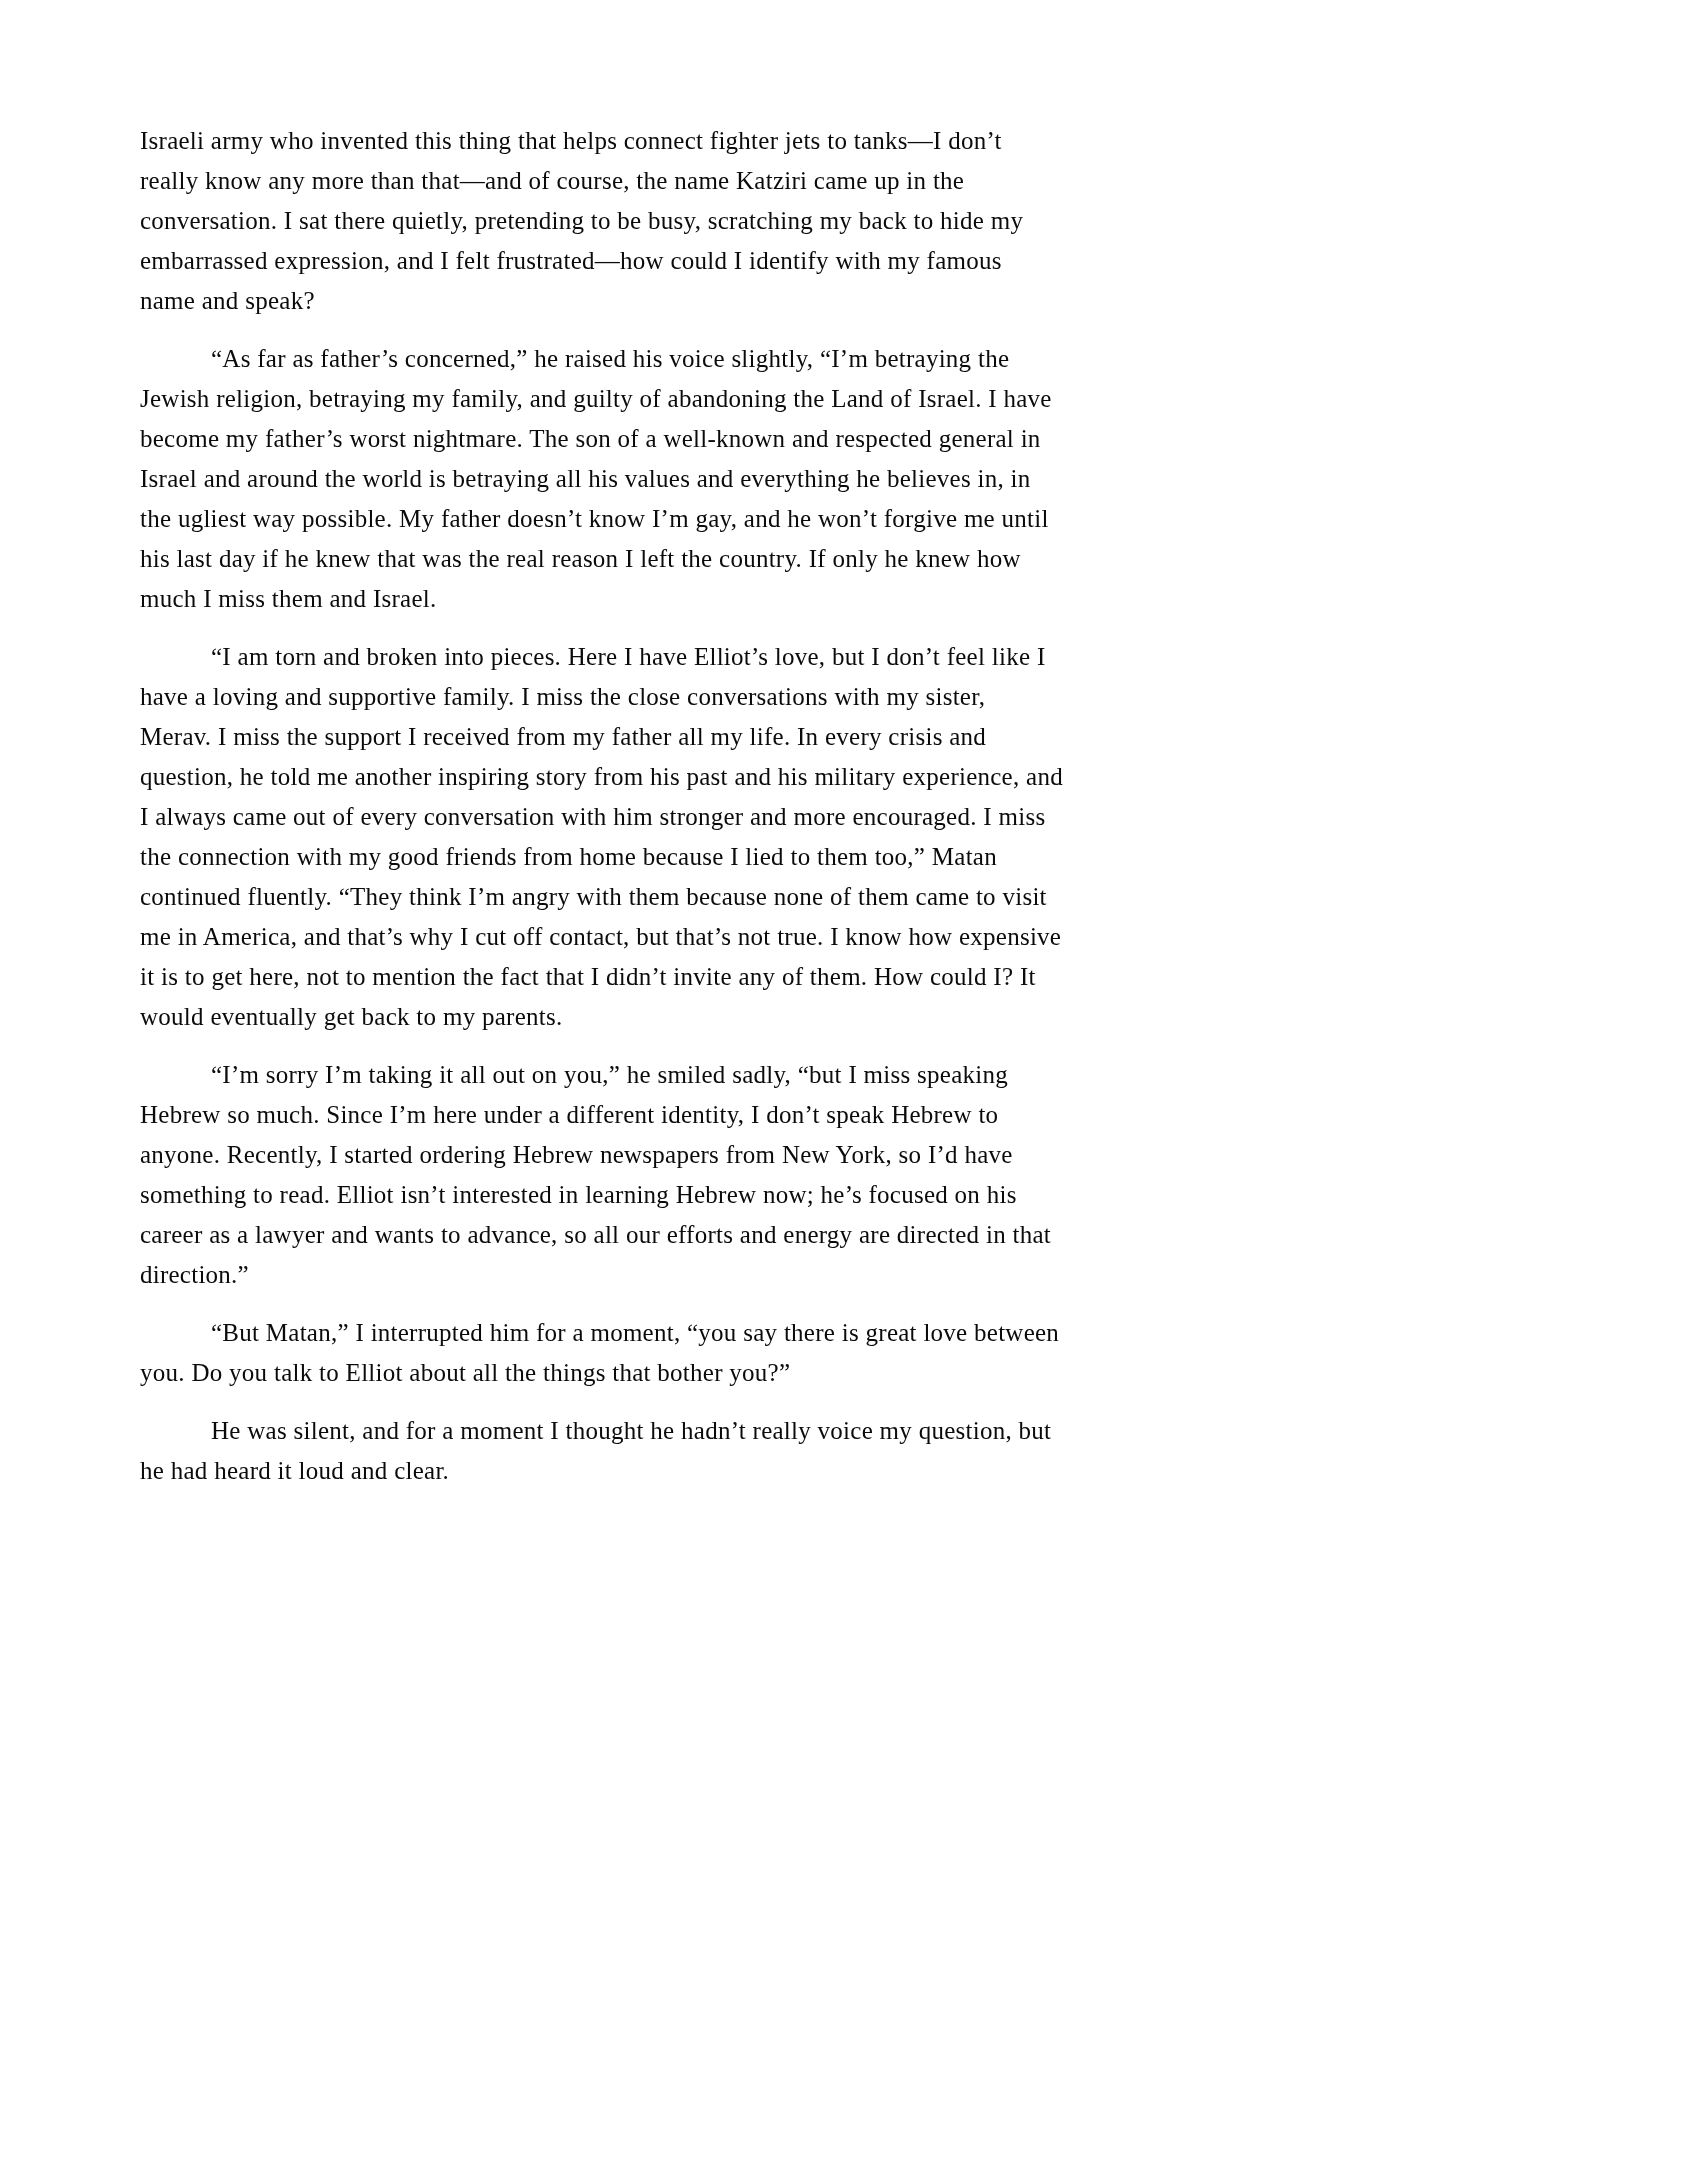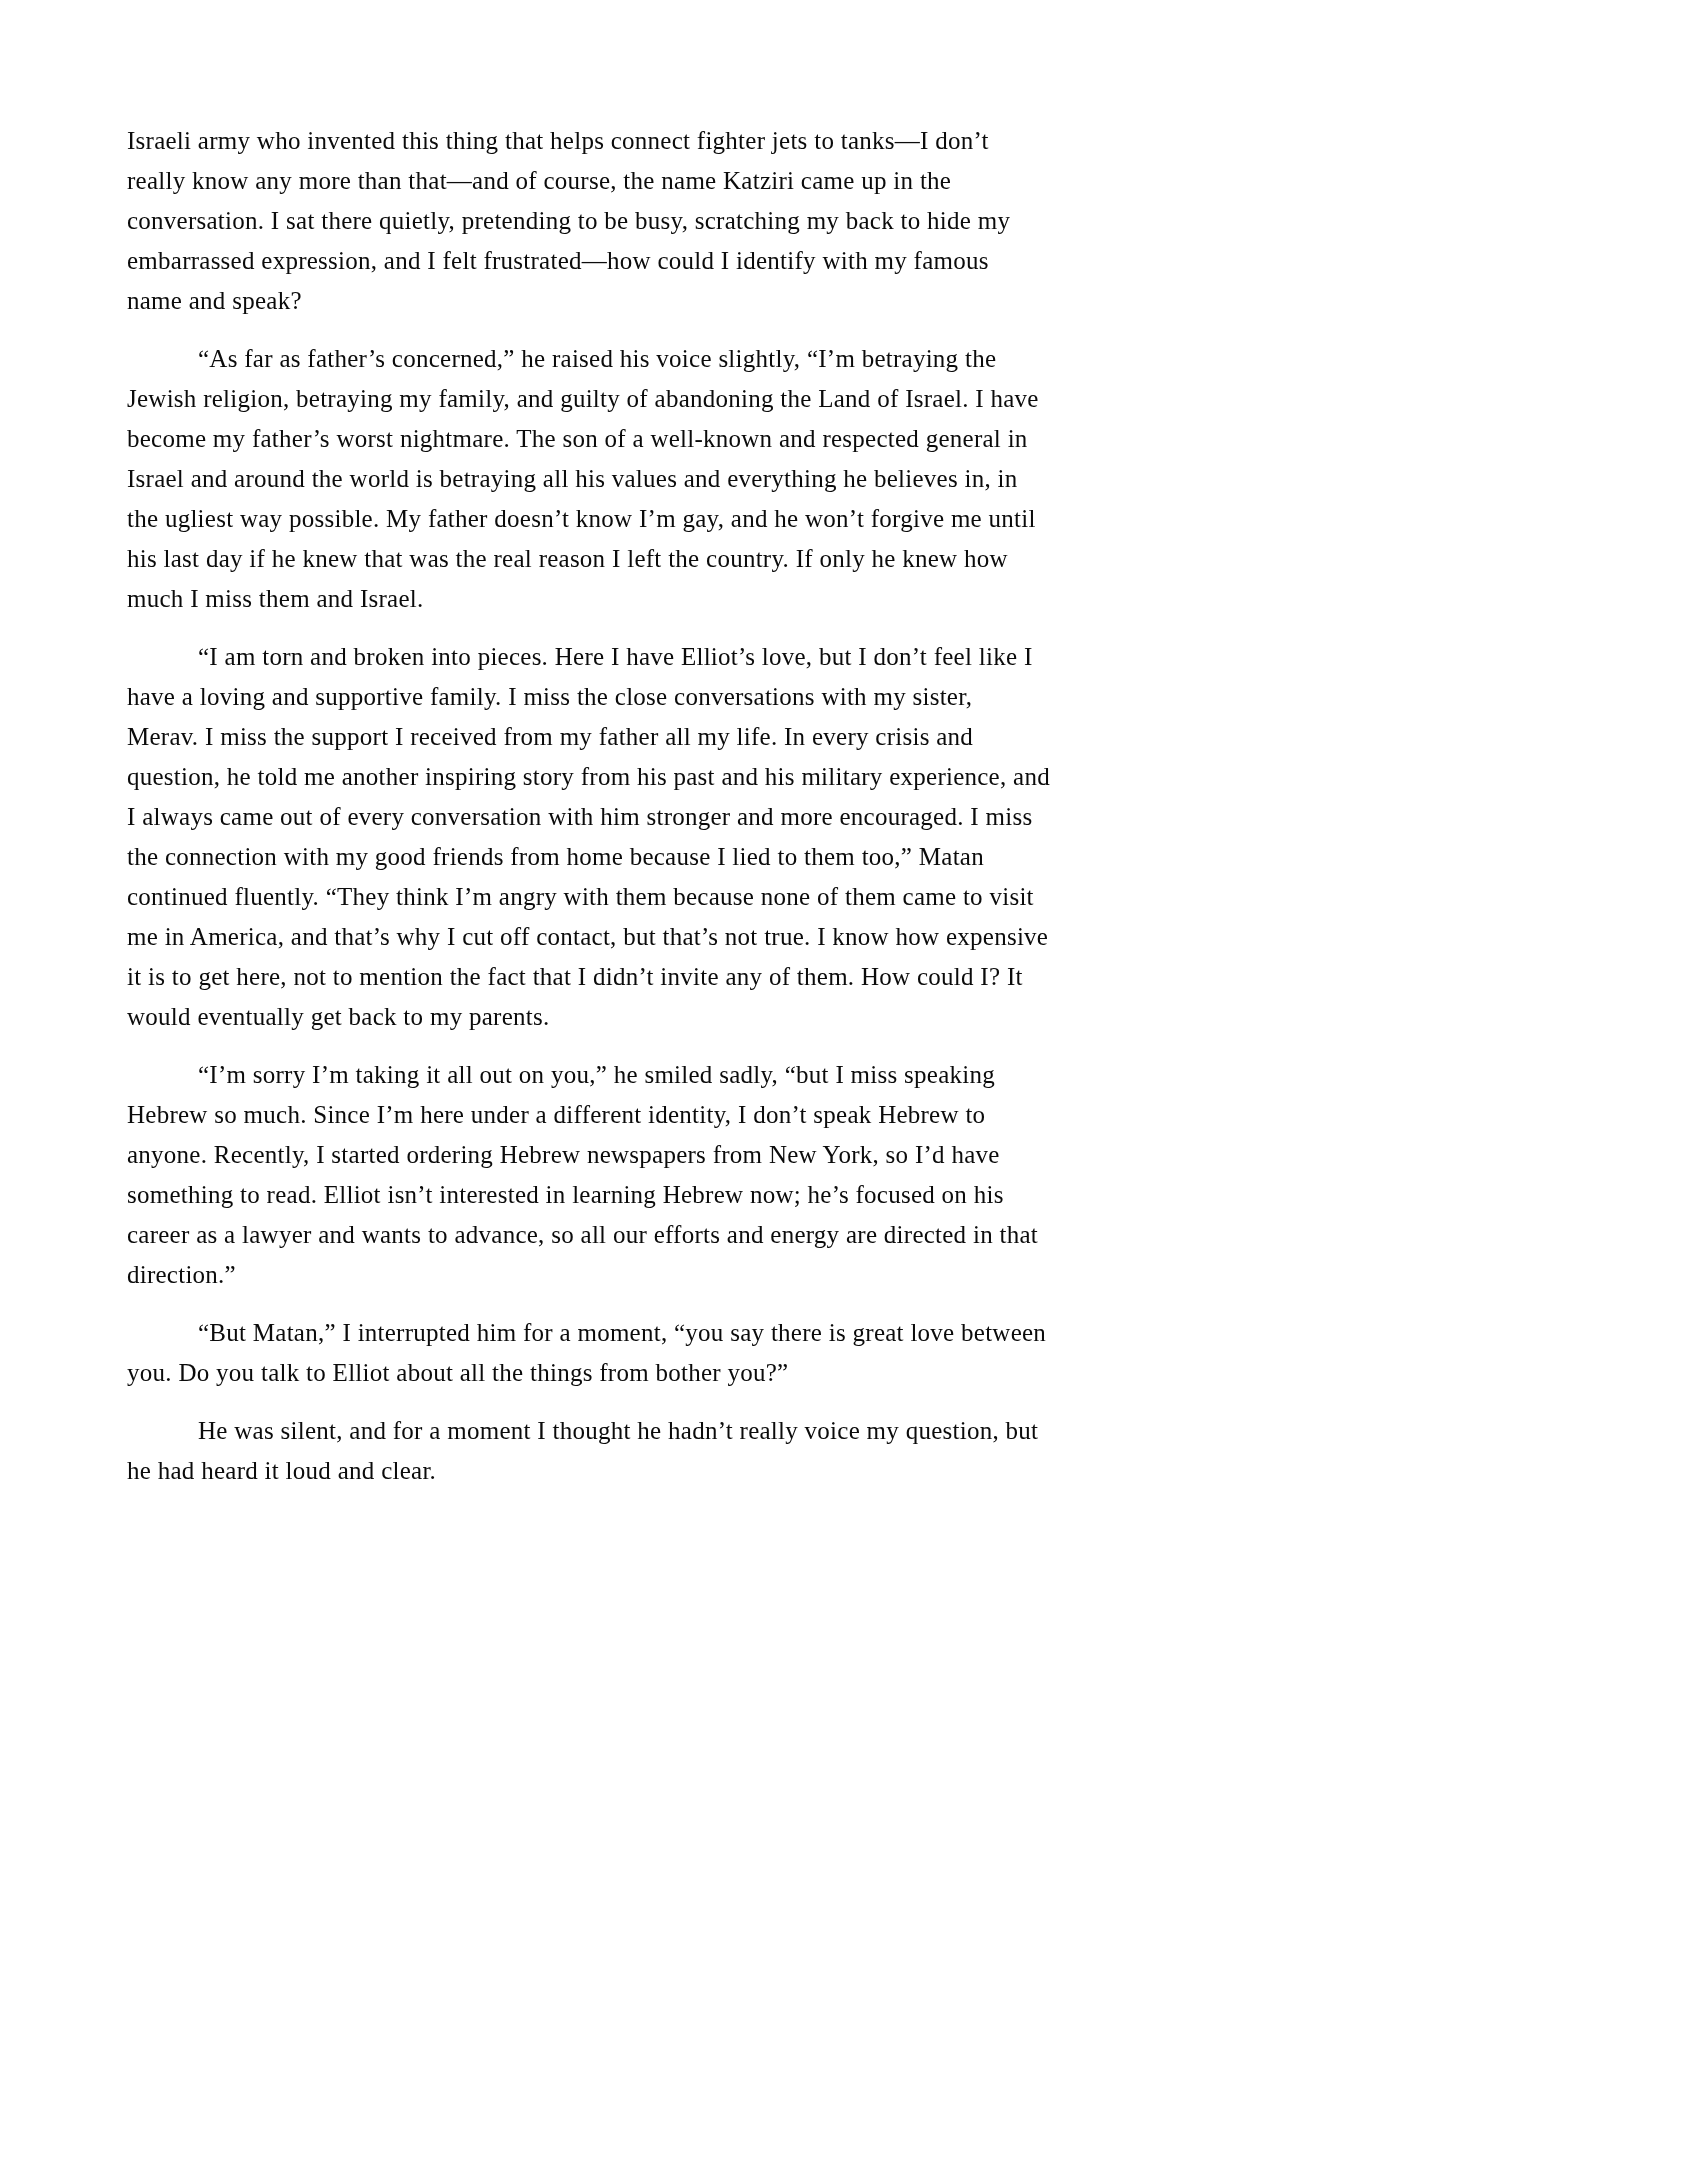--- a/index.html
+++ b/index.html
@@ -18,21 +18,21 @@
   }
   .page {
     position: relative;
     width: 1683px;
     height: 2178px;
     background: #ffffff;
     box-sizing: border-box;
   }
   .text-column {
     position: absolute;
-    left: 127px;
+    left: 140px;
     top: 121px;
     width: 923px;
   }
   .para {
     margin: 0 0 0 0;
     font-size: 25px;
     line-height: 40px;
     text-align: left;
     letter-spacing: 0.01em;
     word-spacing: 0.005em;
@@ -48,17 +48,17 @@
 </style>
 </head>
 <body>
 
 <div class="page">
   <div class="text-column">
     <p class="para">Israeli army who invented this thing that helps connect fighter jets to tanks—I don’t really know any more than that—and of course, the name Katziri came up in the conversation. I sat there quietly, pretending to be busy, scratching my back to hide my embarrassed expression, and I felt frustrated—how could I identify with my famous name and speak?</p>
     <p class="para indent">“As far as father’s concerned,” he raised his voice slightly, “I’m betraying the Jewish religion, betraying my family, and guilty of abandoning the Land of Israel. I have become my father’s worst nightmare. The son of a well-known and respected general in Israel and around the world is betraying all his values and everything he believes in, in the ugliest way possible. My father doesn’t know I’m gay, and he won’t forgive me until his last day if he knew that was the real reason I left the country. If only he knew how much I miss them and Israel.</p>
     <p class="para indent">“I am torn and broken into pieces. Here I have Elliot’s love, but I don’t feel like I have a loving and supportive family. I miss the close conversations with my sister, Merav. I miss the support I received from my father all my life. In every crisis and question, he told me another inspiring story from his past and his military experience, and I always came out of every conversation with him stronger and more encouraged. I miss the connection with my good friends from home because I lied to them too,” Matan continued fluently. “They think I’m angry with them because none of them came to visit me in America, and that’s why I cut off contact, but that’s not true. I know how expensive it is to get here, not to mention the fact that I didn’t invite any of them. How could I? It would eventually get back to my parents.</p>
     <p class="para indent">“I’m sorry I’m taking it all out on you,” he smiled sadly, “but I miss speaking Hebrew so much. Since I’m here under a different identity, I don’t speak Hebrew to anyone. Recently, I started ordering Hebrew newspapers from New York, so I’d have something to read. Elliot isn’t interested in learning Hebrew now; he’s focused on his career as a lawyer and wants to advance, so all our efforts and energy are directed in that direction.”</p>
-    <p class="para indent">“But Matan,” I interrupted him for a moment, “you say there is great love between you. Do you talk to Elliot about all the things from bother you?”</p>
+    <p class="para indent">“But Matan,” I interrupted him for a moment, “you say there is great love between you. Do you talk to Elliot about all the things that bother you?”</p>
     <p class="para indent">He was silent, and for a moment I thought he hadn’t really voice my question, but he had heard it loud and clear.</p>
   </div>
 </div>
 
 
 </body></html>

